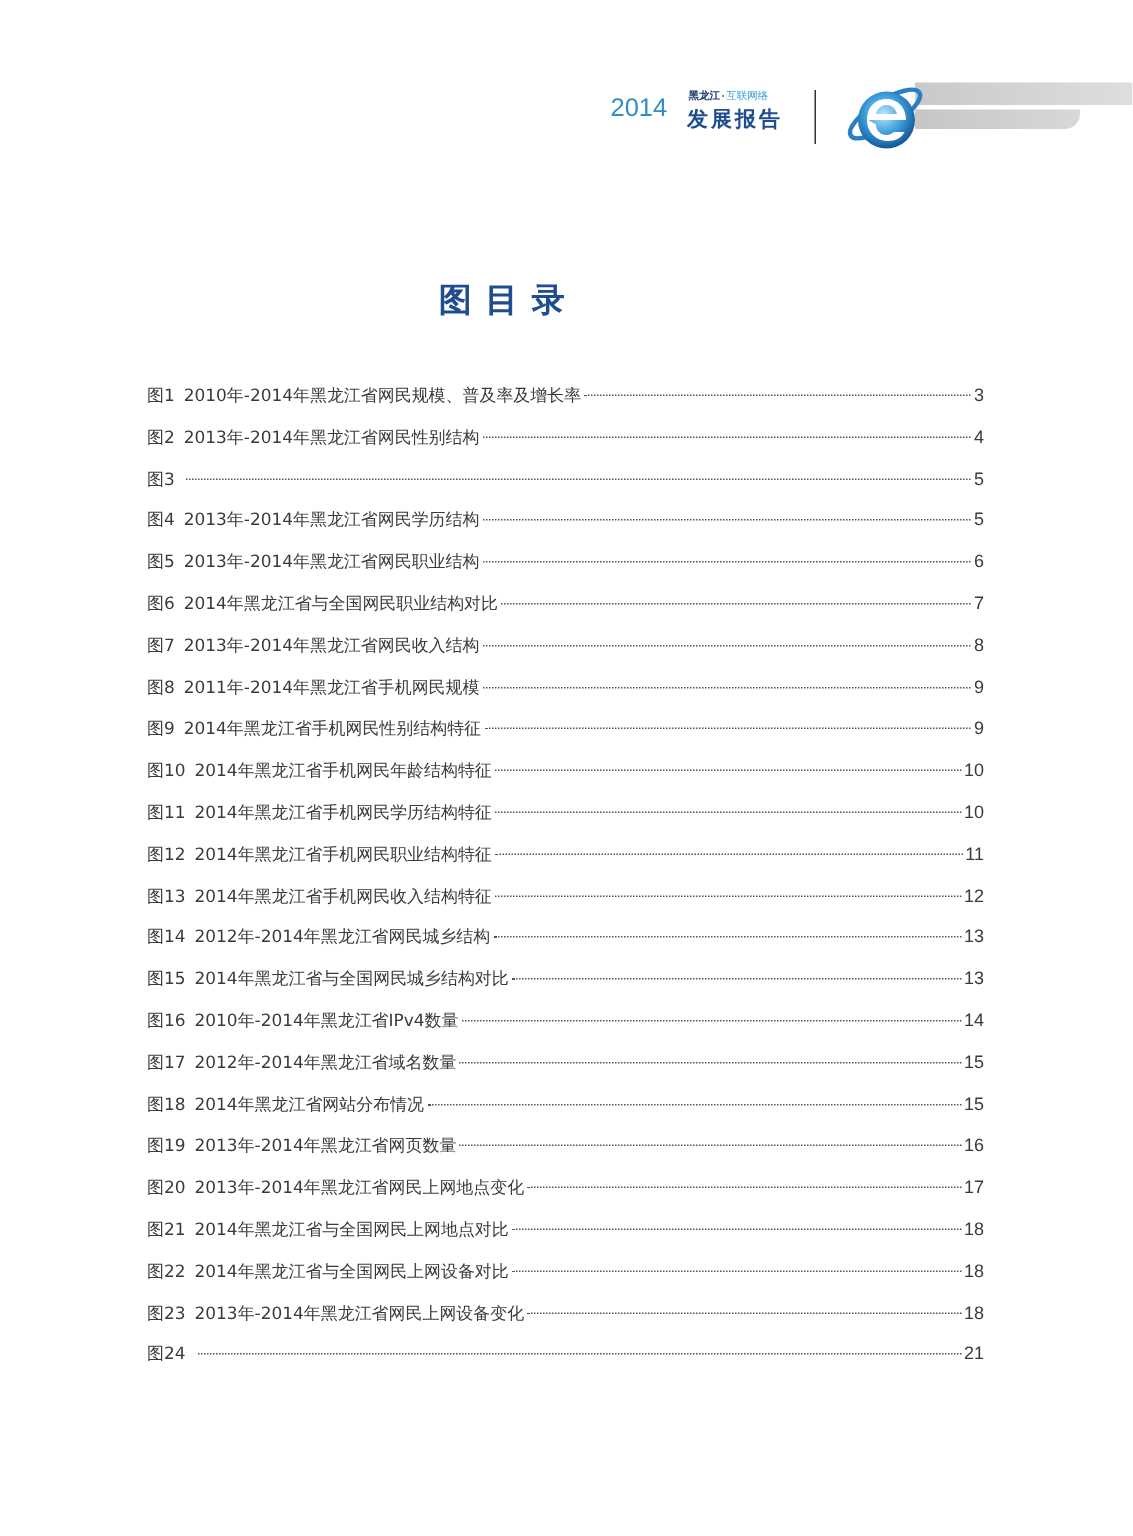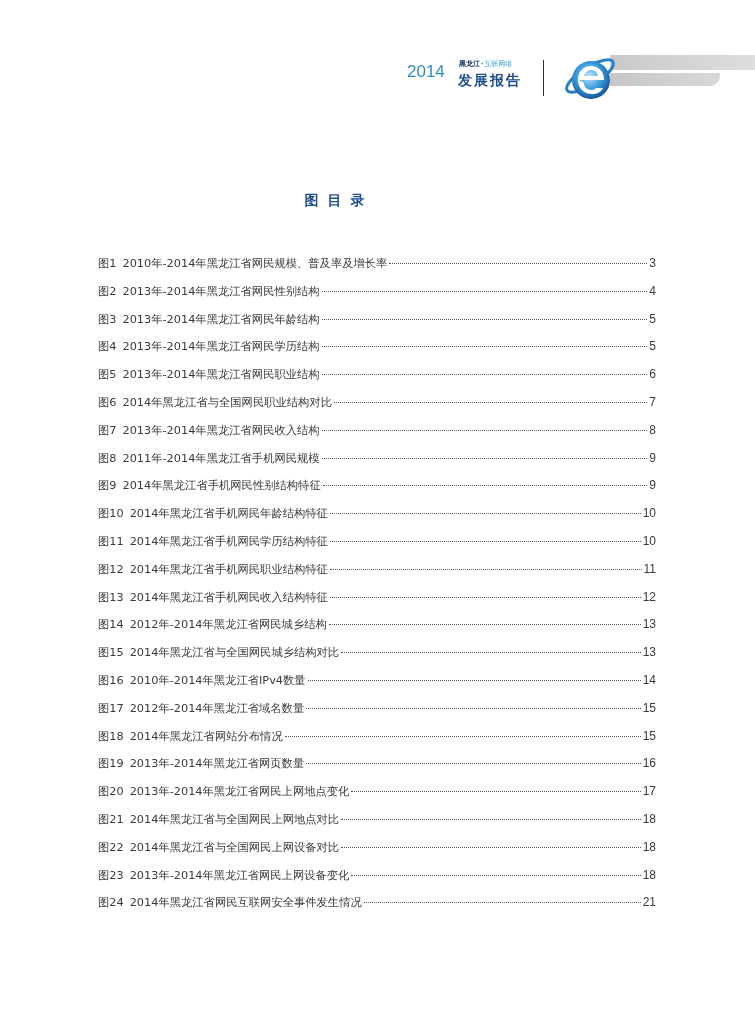--- a/index.html
+++ b/index.html
@@ -71,21 +71,21 @@
       position: absolute;
       left: 560px; top: 50px;
       width: 60px; height: 56px;
     }
     .page-title {
       position: absolute;
       left: 0; top: 185px;
       width: 669px;
       text-align: center;
       font-family: "DejaVu Serif", "Liberation Serif", serif;
-      font-size: 14px;
+      font-size: 22px;
       font-weight: bold;
       color: #1f4d8f;
       letter-spacing: 9px;
       line-height: 30px;
       padding-left: 9px;
       box-sizing: border-box;
     }
     .toc {
       position: absolute;
       left: 98px; top: 254px;
@@ -161,21 +161,20 @@
       <span class="toc-page">3</span>
     </li>
   <li class="toc-row">
       <span class="toc-label">图2</span>
       <span class="toc-title">2013年-2014年黑龙江省网民性别结构</span>
       <span class="toc-dots"></span>
       <span class="toc-page">4</span>
     </li>
   <li class="toc-row">
       <span class="toc-label">图3</span>
-      <span class="toc-title">2013年-2014年黑龙江省网民年龄结构</span>
       <span class="toc-dots"></span>
       <span class="toc-page">5</span>
     </li>
   <li class="toc-row">
       <span class="toc-label">图4</span>
       <span class="toc-title">2013年-2014年黑龙江省网民学历结构</span>
       <span class="toc-dots"></span>
       <span class="toc-page">5</span>
     </li>
   <li class="toc-row">
@@ -287,17 +286,16 @@
       <span class="toc-page">18</span>
     </li>
   <li class="toc-row">
       <span class="toc-label">图23</span>
       <span class="toc-title">2013年-2014年黑龙江省网民上网设备变化</span>
       <span class="toc-dots"></span>
       <span class="toc-page">18</span>
     </li>
   <li class="toc-row">
       <span class="toc-label">图24</span>
-      <span class="toc-title">2014年黑龙江省网民互联网安全事件发生情况</span>
       <span class="toc-dots"></span>
       <span class="toc-page">21</span>
     </li>
 </ul>
 
 </body></html>

